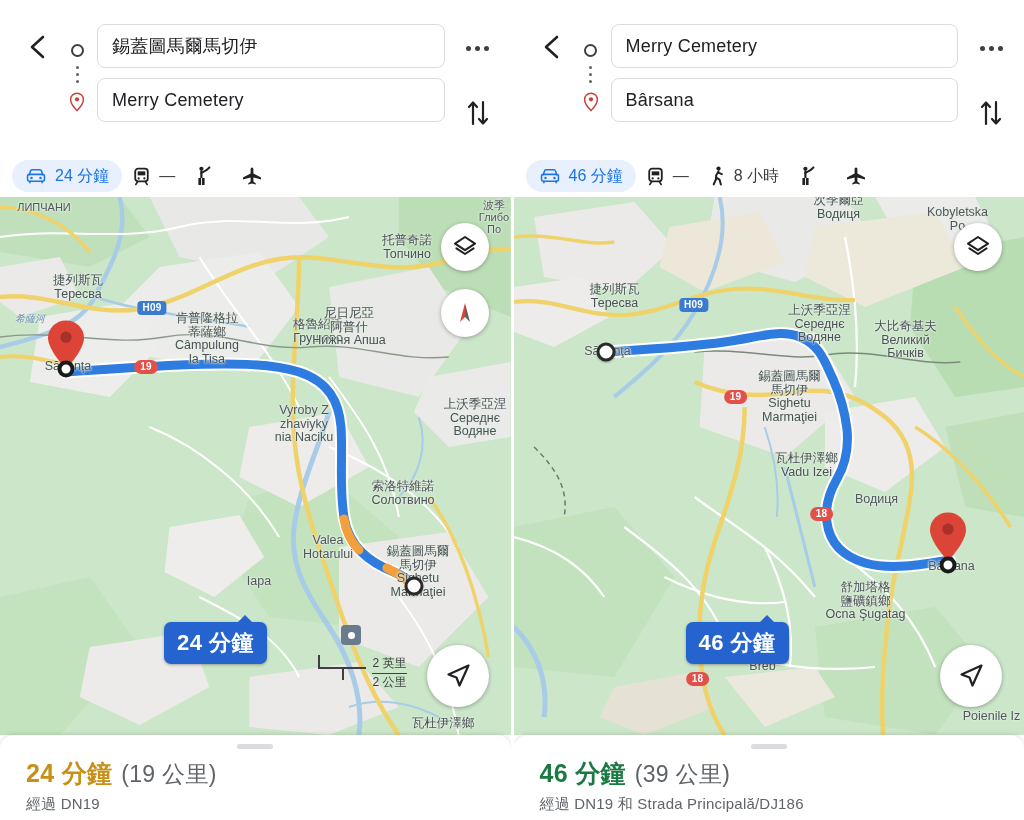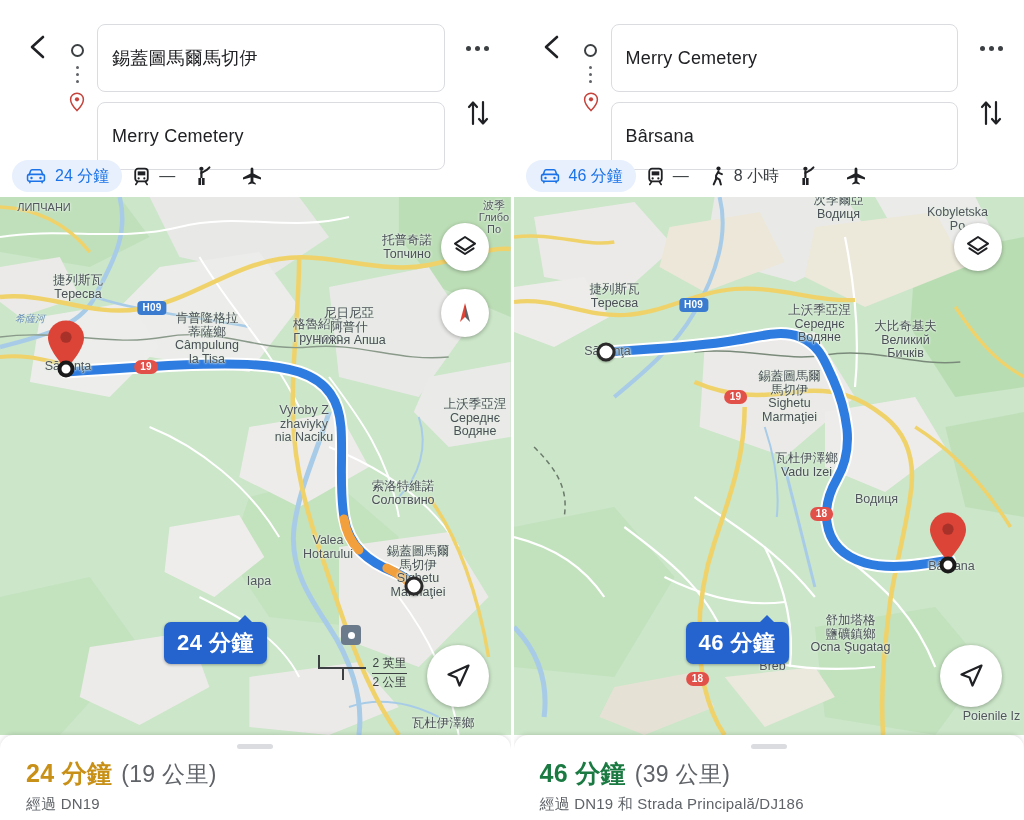--- a/index.html
+++ b/index.html
@@ -24,21 +24,21 @@
     position:absolute;left:64px;top:30px;width:26px;
     display:flex;flex-direction:column;align-items:center;
   }
   .dot-origin{width:13px;height:13px;border:2px solid #3c4043;border-radius:50%;box-sizing:border-box;margin-top:14px;}
   .dots-mid{display:flex;flex-direction:column;align-items:center;gap:4px;margin:9px 0 7px;}
   .dots-mid i{display:block;width:3px;height:3px;background:#5f6368;border-radius:50%;}
   .pin-dest{margin-top:2px;}
 
   .fields{position:absolute;left:97px;top:24px;right:66px;}
   .field{
-    height:68px;border:1px solid #dadce0;border-radius:8px;background:#fff;
+    height:44px;border:1px solid #dadce0;border-radius:8px;background:#fff;
     display:flex;align-items:center;padding:0 14px;box-sizing:border-box;
     font-size:18px;color:#202124;letter-spacing:.2px;white-space:nowrap;overflow:hidden;
   }
   .field + .field{margin-top:10px;}
 
   .more-btn{
     position:absolute;right:16px;top:38px;width:34px;height:20px;
     display:flex;align-items:center;justify-content:center;gap:4px;cursor:pointer;
   }
   .more-btn i{display:block;width:5px;height:5px;border-radius:50%;background:#3c4043;}
@@ -542,24 +542,24 @@
 Бичків</div>
       <div class="lbl" style="left:94px;top:155px;">Săpânţa</div>
       <div class="lbl cjk" style="left:276px;top:200px;">錫蓋圖馬爾
 馬切伊
 Sighetu
 Marmaţiei</div>
       <div class="lbl cjk" style="left:293px;top:268px;">瓦杜伊澤鄉
 Vadu Izei</div>
       <div class="lbl" style="left:363px;top:303px;">Водиця</div>
 
-      <div class="lbl cjk" style="left:337px;top:404px;margin-top:33px;">舒加塔格
+      <div class="lbl cjk" style="left:352px;top:404px;">舒加塔格
 鹽礦鎮鄉
 Ocna Şugatag</div>
-      <div class="lbl" style="left:259px;top:470px;text-align:right;">Breb</div>
+      <div class="lbl" style="left:249px;top:470px;text-align:right;">Breb</div>
       <div class="lbl" style="left:438px;top:370px;">Bârsana</div>
       <div class="lbl" style="left:478px;top:520px;">Poienile Iz</div>
 
       <div class="shield blue" style="left:180px;top:108px;">H09</div>
       <div class="shield red" style="left:222px;top:200px;">19</div>
       <div class="shield red" style="left:308px;top:317px;">18</div>
       <div class="shield red" style="left:184px;top:482px;">18</div>
 
       <div class="wp-dot" style="left:92px;top:155px;"></div>
       <div class="marker" style="left:434px;top:370px;">

